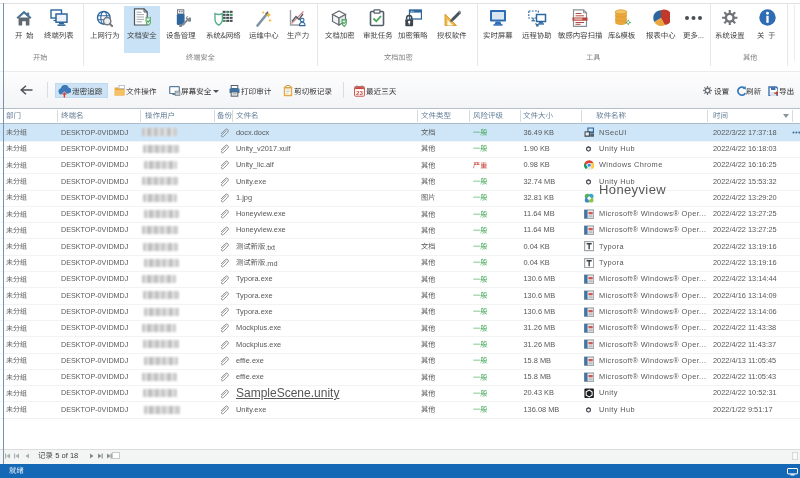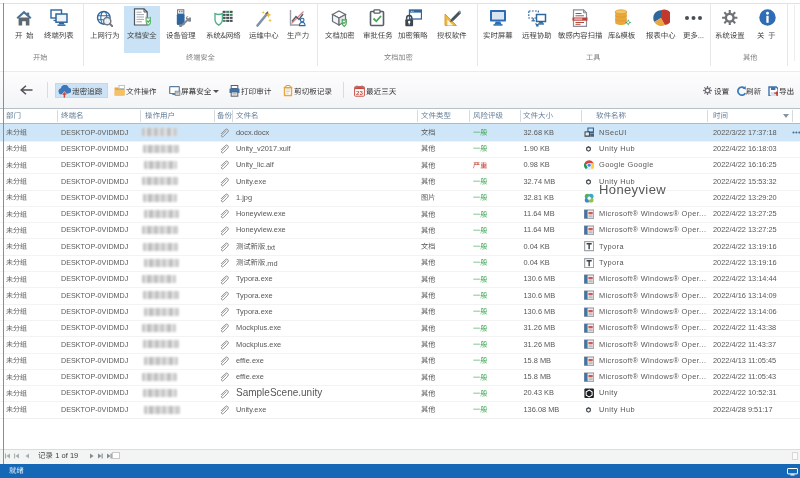--- a/index.html
+++ b/index.html
@@ -796,21 +796,21 @@
     </svg>
   </div>
 <div style="position:absolute;left:472.50px;top:129.00px">
     <svg class="zt" width="14.40" height="7.20" style="display:block;overflow:visible">
       <g transform="translate(0,5.904) scale(0.00720,-0.00720)" fill="#2f9e44">
         <use href="#z4e00" x="0"></use>
         <use href="#z822c" x="1000"></use>
       </g>
     </svg>
   </div>
-<div style="position:absolute;left:523.50px;top:128.60px;font-size:7.40px;line-height:8.73px;color:#575757;white-space:nowrap;">32.68 KB</div>
+<div style="position:absolute;left:523.50px;top:128.60px;font-size:7.40px;line-height:8.73px;color:#575757;white-space:nowrap;">36.49 KB</div>
 <svg style="position:absolute;left:583.50px;top:127.35px" width="10.30" height="10.30" viewBox="0 0 8 8">
     <rect x="2.6" y="0.4" width="5.2" height="4.4" fill="#2e679e"></rect>
     <rect x="3.5" y="1.2" width="3.4" height="2.2" fill="#cfe2f0"></rect>
     <rect x="0.4" y="3.4" width="4.2" height="4.2" fill="#3d454d"></rect>
     <rect x="1.2" y="4.2" width="2.6" height="2.4" fill="#e8ecef"></rect>
     <path d="M4.8 5 h3 v2.6 h-3 Z" fill="#55606a"></path>
   </svg>
 <div style="position:absolute;left:599.00px;top:128.60px;font-size:7.40px;line-height:8.73px;color:#575757;white-space:nowrap;letter-spacing:0.38px;">NSecUI</div>
 <div style="position:absolute;left:713.00px;top:128.60px;font-size:7.40px;line-height:8.73px;color:#575757;white-space:nowrap;">2022/3/22 17:37:18</div>
 <svg style="position:absolute;left:791.50px;top:130.85px" width="9.00" height="3.20" viewBox="0 0 9 3.2">
@@ -895,21 +895,21 @@
   </div>
 <div style="position:absolute;left:523.50px;top:161.20px;font-size:7.40px;line-height:8.73px;color:#575757;white-space:nowrap;">0.98 KB</div>
 <svg style="position:absolute;left:583.50px;top:159.95px" width="10.30" height="10.30" viewBox="0 0 8 8">
     <circle cx="4" cy="4" r="3.8" fill="#e8eaed"></circle>
     <path d="M4 4 m-3.8 0 a3.8 3.8 0 0 1 7.2 -1.6 L4.6 2.3 Z" fill="#db4437" transform="rotate(0 4 4)"></path>
     <path d="M0.4 2.6 L2.9 5.4 L1.6 7.2 A3.8 3.8 0 0 1 0.4 2.6 Z" fill="#0f9d58"></path>
     <path d="M7.6 2.4 L4.8 2.4 L6 7.3 A3.8 3.8 0 0 0 7.6 2.4 Z" fill="#ffcd40"></path>
     <circle cx="4" cy="4" r="1.7" fill="#fff"></circle>
     <circle cx="4" cy="4" r="1.25" fill="#4285f4"></circle>
   </svg>
-<div style="position:absolute;left:599.00px;top:161.20px;font-size:7.40px;line-height:8.73px;color:#575757;white-space:nowrap;letter-spacing:0.38px;">Google Google</div>
+<div style="position:absolute;left:599.00px;top:161.20px;font-size:7.40px;line-height:8.73px;color:#575757;white-space:nowrap;letter-spacing:0.38px;">Windows Chrome</div>
 <div style="position:absolute;left:713.00px;top:161.20px;font-size:7.40px;line-height:8.73px;color:#575757;white-space:nowrap;">2022/4/22 16:16:25</div>
 <div style="position:absolute;left:0;top:173.20px;width:800px;height:1px;background:#f3f3f4"></div>
 <div style="position:absolute;left:6.00px;top:177.90px">
     <svg class="zt" width="21.00" height="7.00" style="display:block;overflow:visible">
       <g transform="translate(0,5.740) scale(0.00700,-0.00700)" fill="#5a5a5a">
         <use href="#z672a" x="0"></use>
         <use href="#z5206" x="1000"></use>
         <use href="#z7ec4" x="2000"></use>
       </g>
     </svg>
@@ -1488,21 +1488,21 @@
       </g>
     </svg>
   </div>
 <div style="position:absolute;left:61.00px;top:389.40px;font-size:7.20px;line-height:8.50px;color:#5a5a5a;white-space:nowrap;">DESKTOP-0VIDMDJ</div>
 <div style="position:absolute;left:142.8px;top:389.25px;width:34px;height:8px;border-radius:1px;background:linear-gradient(90deg,#c4c4c4 0 3px,#e9e9e9 3px 5px,#bdbdbd 5px 9px,#dddddd 9px 12px,#c2c2c2 12px 16px,#e6e6e6 16px 18px,#c8c8c8 18px 22px,#e2e2e2 22px 25px,#bfbfbf 25px 29px,#e8e8e8 29px 31px,#cccccc 31px 36px);filter:blur(1.15px)"></div>
 <svg style="position:absolute;left:217.50px;top:387.65px" width="11.00" height="11.50" viewBox="0 0 11 11.5">
     <g fill="none" stroke="#878b8f" stroke-width="0.95" stroke-linecap="round">
       <path d="M3.2 6.7 L7.3 2.6 a1.75 1.75 0 0 1 2.5 2.5 L5.3 9.6 a1.1 1.1 0 0 1 -1.56 -1.56 L8.2 3.6"></path>
     </g>
   </svg>
-<div style="position:absolute;left:236.00px;top:389.40px;font-size:10px;line-height:8.73px;color:#575757;white-space:nowrap;">SampleScene.unity</div>
+<div style="position:absolute;left:236.00px;top:389.40px;font-size:12px;line-height:8.73px;color:#575757;white-space:nowrap;text-decoration:underline;">SampleScene.unity</div>
 <div style="position:absolute;left:420.50px;top:389.80px">
     <svg class="zt" width="14.40" height="7.20" style="display:block;overflow:visible">
       <g transform="translate(0,5.904) scale(0.00720,-0.00720)" fill="#555">
         <use href="#z5176" x="0"></use>
         <use href="#z4ed6" x="1000"></use>
       </g>
     </svg>
   </div>
 <div style="position:absolute;left:472.50px;top:389.80px">
     <svg class="zt" width="14.40" height="7.20" style="display:block;overflow:visible">
@@ -1552,42 +1552,42 @@
         <use href="#z822c" x="1000"></use>
       </g>
     </svg>
   </div>
 <div style="position:absolute;left:523.50px;top:405.70px;font-size:7.40px;line-height:8.73px;color:#575757;white-space:nowrap;">136.08 MB</div>
 <svg style="position:absolute;left:585.10px;top:405.85px" width="7.00" height="7.00" viewBox="0 0 8 8">
     <path d="M4 1.2 L6.8 2.8 V6 L4 7.6 L1.2 6 V2.8 Z" fill="#464c52"></path>
     <path d="M4 3 L5.4 3.8 V5.4 L4 6.2 L2.6 5.4 V3.8 Z" fill="#fff"></path>
   </svg>
 <div style="position:absolute;left:599.00px;top:405.70px;font-size:7.40px;line-height:8.73px;color:#575757;white-space:nowrap;letter-spacing:0.38px;">Unity Hub</div>
-<div style="position:absolute;left:713.00px;top:405.70px;font-size:7.40px;line-height:8.73px;color:#575757;white-space:nowrap;">2022/4/28 9:51:17</div>
+<div style="position:absolute;left:713.00px;top:405.70px;font-size:7.40px;line-height:8.73px;color:#575757;white-space:nowrap;">2022/1/22 9:51:17</div>
 <div style="position:absolute;left:0;top:417.70px;width:800px;height:1px;background:#efeff0"></div>
 <div style="position:absolute;left:0;top:448.6px;width:800px;height:15px;background:#f3f4f4;border-top:1px solid #dcdcdc;box-sizing:border-box"></div>
 <svg style="position:absolute;left:5.00px;top:452.80px" width="6.00" height="6.00" viewBox="0 0 6 6">
     <path d="M5 0.5 L1.5 3 L5 5.5 Z" fill="#a9aeb2"></path>
     <rect x="0" y="0.5" width="1.1" height="5" fill="#a9aeb2"></rect>
   </svg>
 <svg style="position:absolute;left:14.00px;top:452.80px" width="6.00" height="6.00" viewBox="0 0 6 6">
     <path d="M5 0.5 L1.5 3 L5 5.5 Z" fill="#a9aeb2"></path>
     <rect x="0" y="0.5" width="1.1" height="5" fill="#a9aeb2"></rect>
   </svg>
 <svg style="position:absolute;left:23.50px;top:452.80px" width="6.00" height="6.00" viewBox="0 0 6 6">
     <path d="M5 0.5 L1.5 3 L5 5.5 Z" fill="#a9aeb2"></path>
   </svg>
 <div style="position:absolute;left:38px;top:452.00px;display:flex;align-items:flex-start">
     <svg class="zt" width="14.80" height="7.40" style="display:block;overflow:visible">
       <g transform="translate(0,6.068) scale(0.00740,-0.00740)" fill="#3c3c3c">
         <use href="#z8bb0" x="0"></use>
         <use href="#z5f55" x="1000"></use>
       </g>
     </svg>
-    <span style="font-size:7.5px;line-height:7.4px;color:#3c3c3c;margin-left:2.5px">1 of 19</span>
+    <span style="font-size:7.5px;line-height:7.4px;color:#3c3c3c;margin-left:2.5px">5 of 18</span>
   </div>
 <svg style="position:absolute;left:88.50px;top:452.80px" width="6.00" height="6.00" viewBox="0 0 6 6">
     <path d="M1 0.5 L4.5 3 L1 5.5 Z" fill="#84898d"></path>
   </svg>
 <svg style="position:absolute;left:96.50px;top:452.80px" width="6.00" height="6.00" viewBox="0 0 6 6">
     <path d="M1 0.5 L4.5 3 L1 5.5 Z" fill="#84898d"></path>
     <rect x="4.6" y="0.5" width="1.1" height="5" fill="#84898d"></rect>
   </svg>
 <svg style="position:absolute;left:105.50px;top:452.80px" width="6.00" height="6.00" viewBox="0 0 6 6">
     <path d="M1 0.5 L4.5 3 L1 5.5 Z" fill="#84898d"></path>

